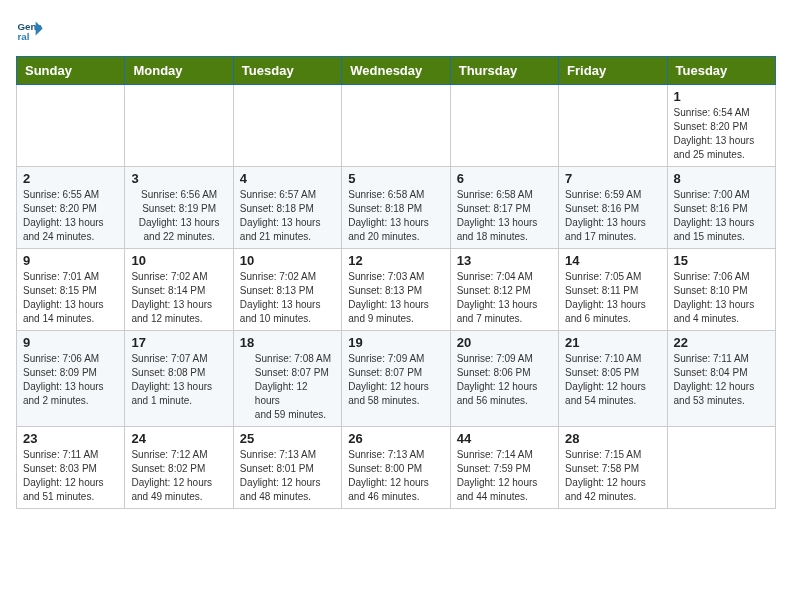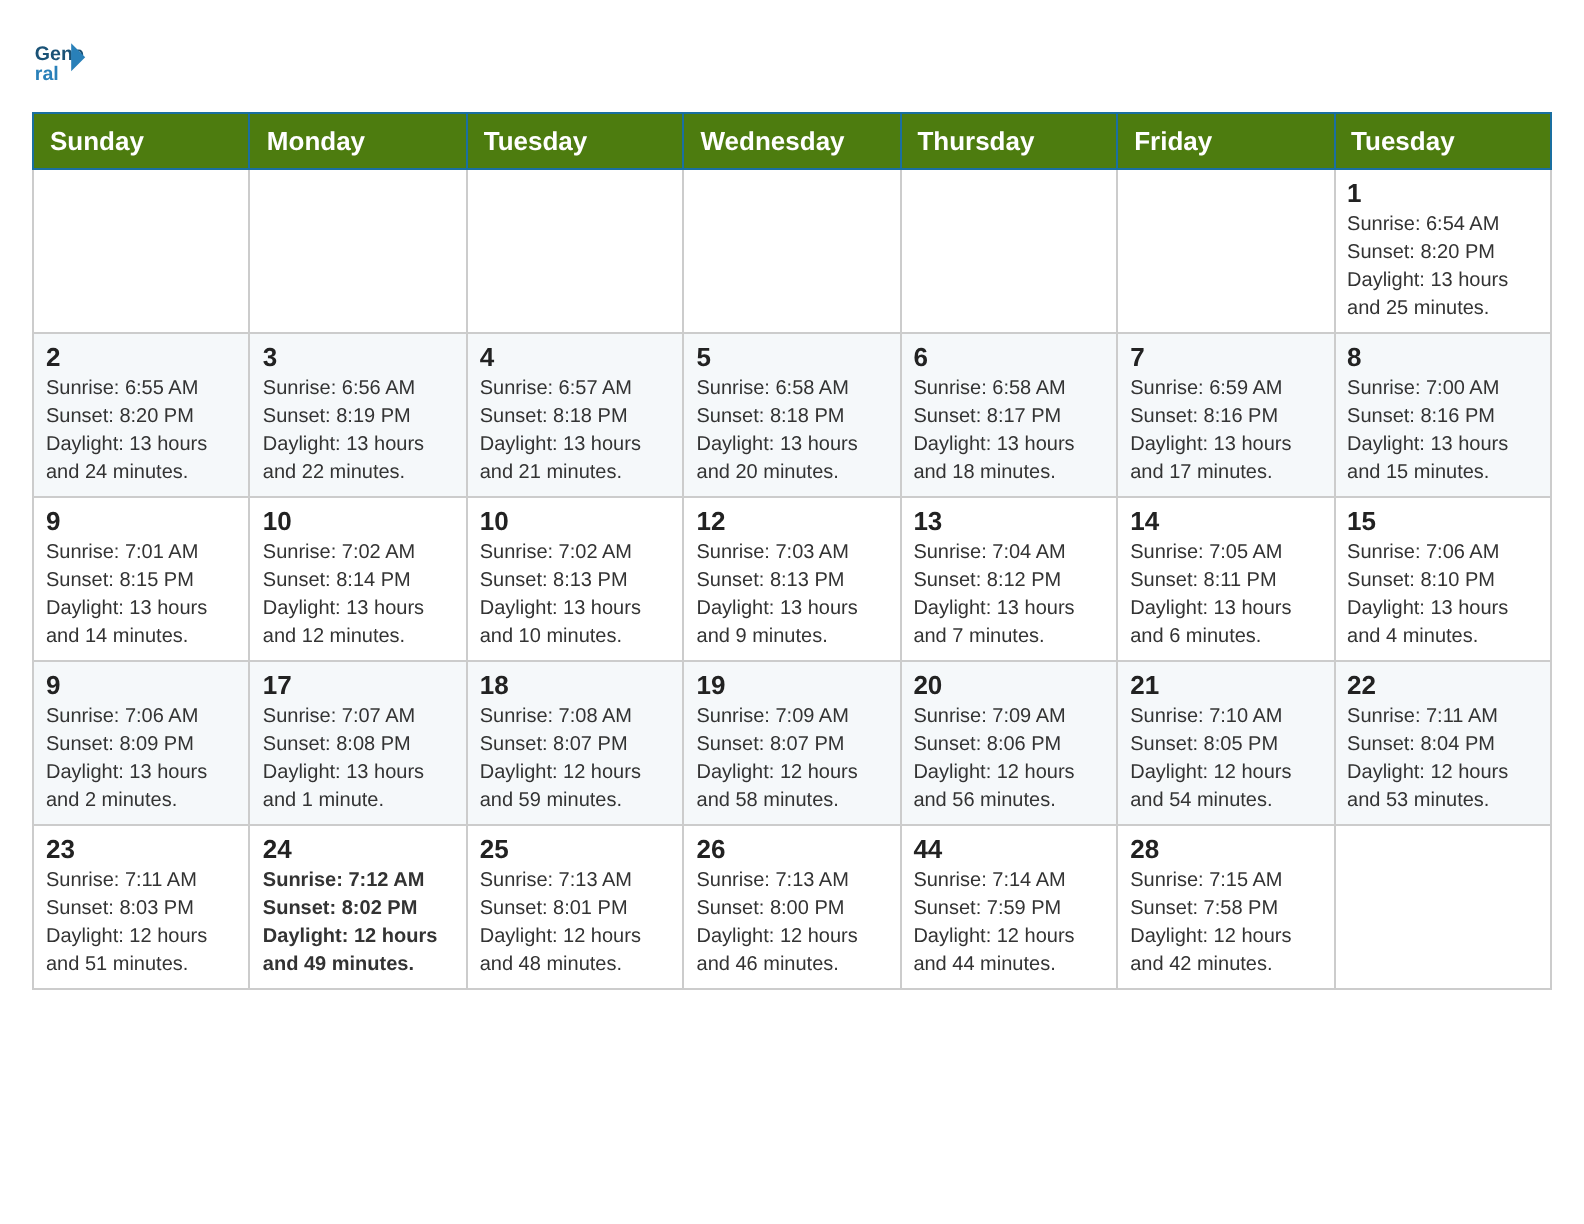--- a/index.html
+++ b/index.html
@@ -133,21 +133,21 @@
       <tr>
         <td>
           <span class="day-num">2</span>
           <div class="day-info" style="white-space: pre-line;">Sunrise: 6:55 AM
 Sunset: 8:20 PM
 Daylight: 13 hours
 and 24 minutes.</div>
         </td>
         <td>
           <span class="day-num">3</span>
-          <div class="day-info" style="white-space: pre-line;">Sunrise: 6:56 AM
+          <div class="day-info" style="white-space: pre-line; text-align: center;">Sunrise: 6:56 AM
 Sunset: 8:19 PM
 Daylight: 13 hours
 and 22 minutes.</div>
         </td>
         <td>
           <span class="day-num">4</span>
           <div class="day-info" style="white-space: pre-line;">Sunrise: 6:57 AM
 Sunset: 8:18 PM
 Daylight: 13 hours
 and 21 minutes.</div>
@@ -242,21 +242,21 @@
         </td>
         <td>
           <span class="day-num">17</span>
           <div class="day-info" style="white-space: pre-line;">Sunrise: 7:07 AM
 Sunset: 8:08 PM
 Daylight: 13 hours
 and 1 minute.</div>
         </td>
         <td>
           <span class="day-num">18</span>
-          <div class="day-info" style="white-space: pre-line;">Sunrise: 7:08 AM
+          <div class="day-info" style="white-space: pre-line; margin-left: 15px;">Sunrise: 7:08 AM
 Sunset: 8:07 PM
 Daylight: 12 hours
 and 59 minutes.</div>
         </td>
         <td>
           <span class="day-num">19</span>
           <div class="day-info" style="white-space: pre-line;">Sunrise: 7:09 AM
 Sunset: 8:07 PM
 Daylight: 12 hours
 and 58 minutes.</div>
@@ -286,21 +286,21 @@
       <tr>
         <td>
           <span class="day-num">23</span>
           <div class="day-info" style="white-space: pre-line;">Sunrise: 7:11 AM
 Sunset: 8:03 PM
 Daylight: 12 hours
 and 51 minutes.</div>
         </td>
         <td>
           <span class="day-num">24</span>
-          <div class="day-info" style="white-space: pre-line; font-weight: bold;">Sunrise: 7:12 AM
+          <div class="day-info" style="white-space: pre-line;">Sunrise: 7:12 AM
 Sunset: 8:02 PM
 Daylight: 12 hours
 and 49 minutes.</div>
         </td>
         <td>
           <span class="day-num">25</span>
           <div class="day-info" style="white-space: pre-line;">Sunrise: 7:13 AM
 Sunset: 8:01 PM
 Daylight: 12 hours
 and 48 minutes.</div>

